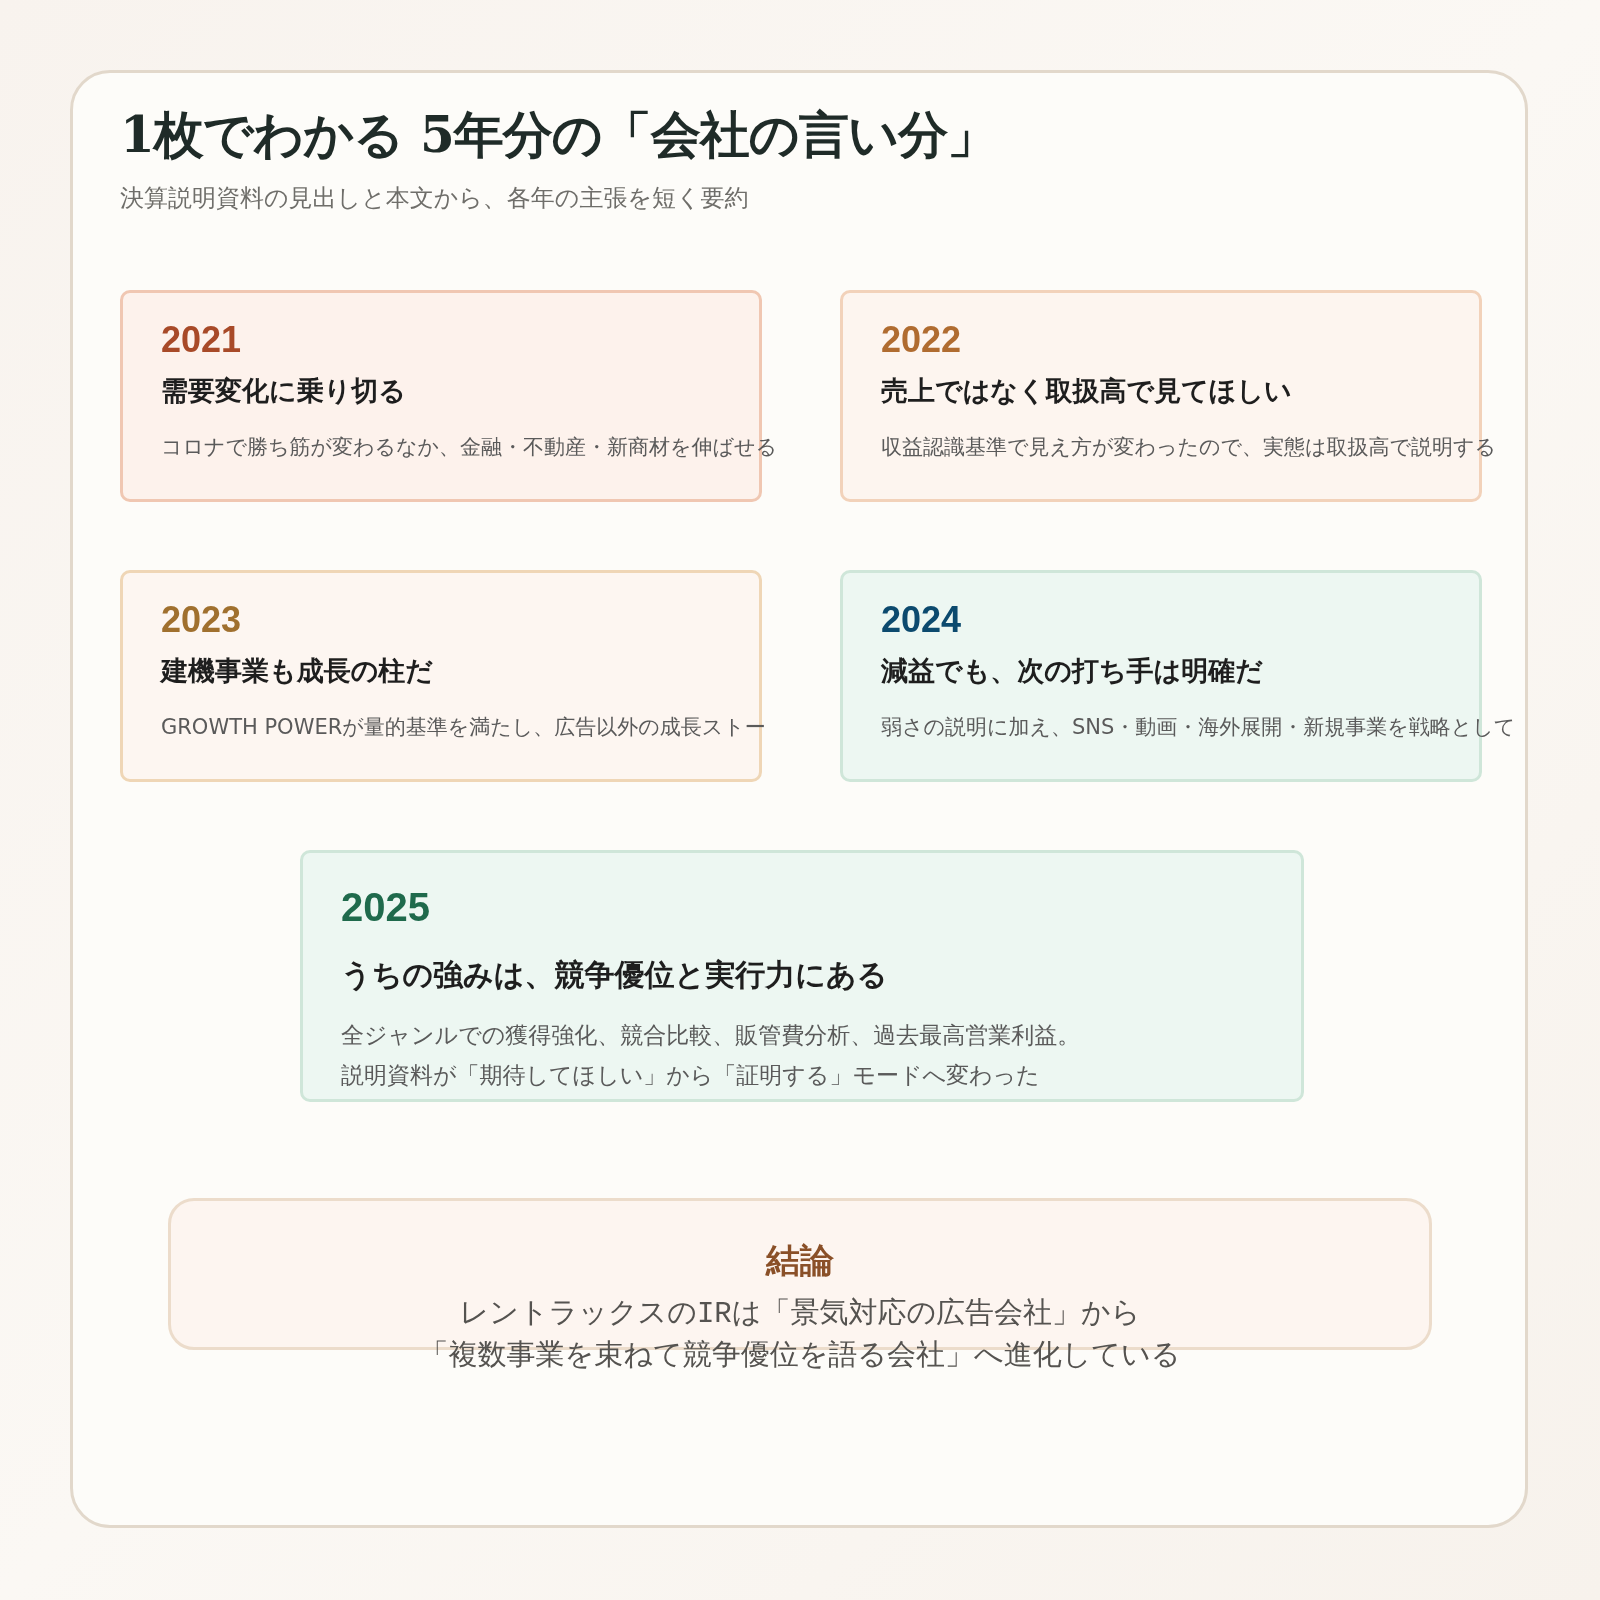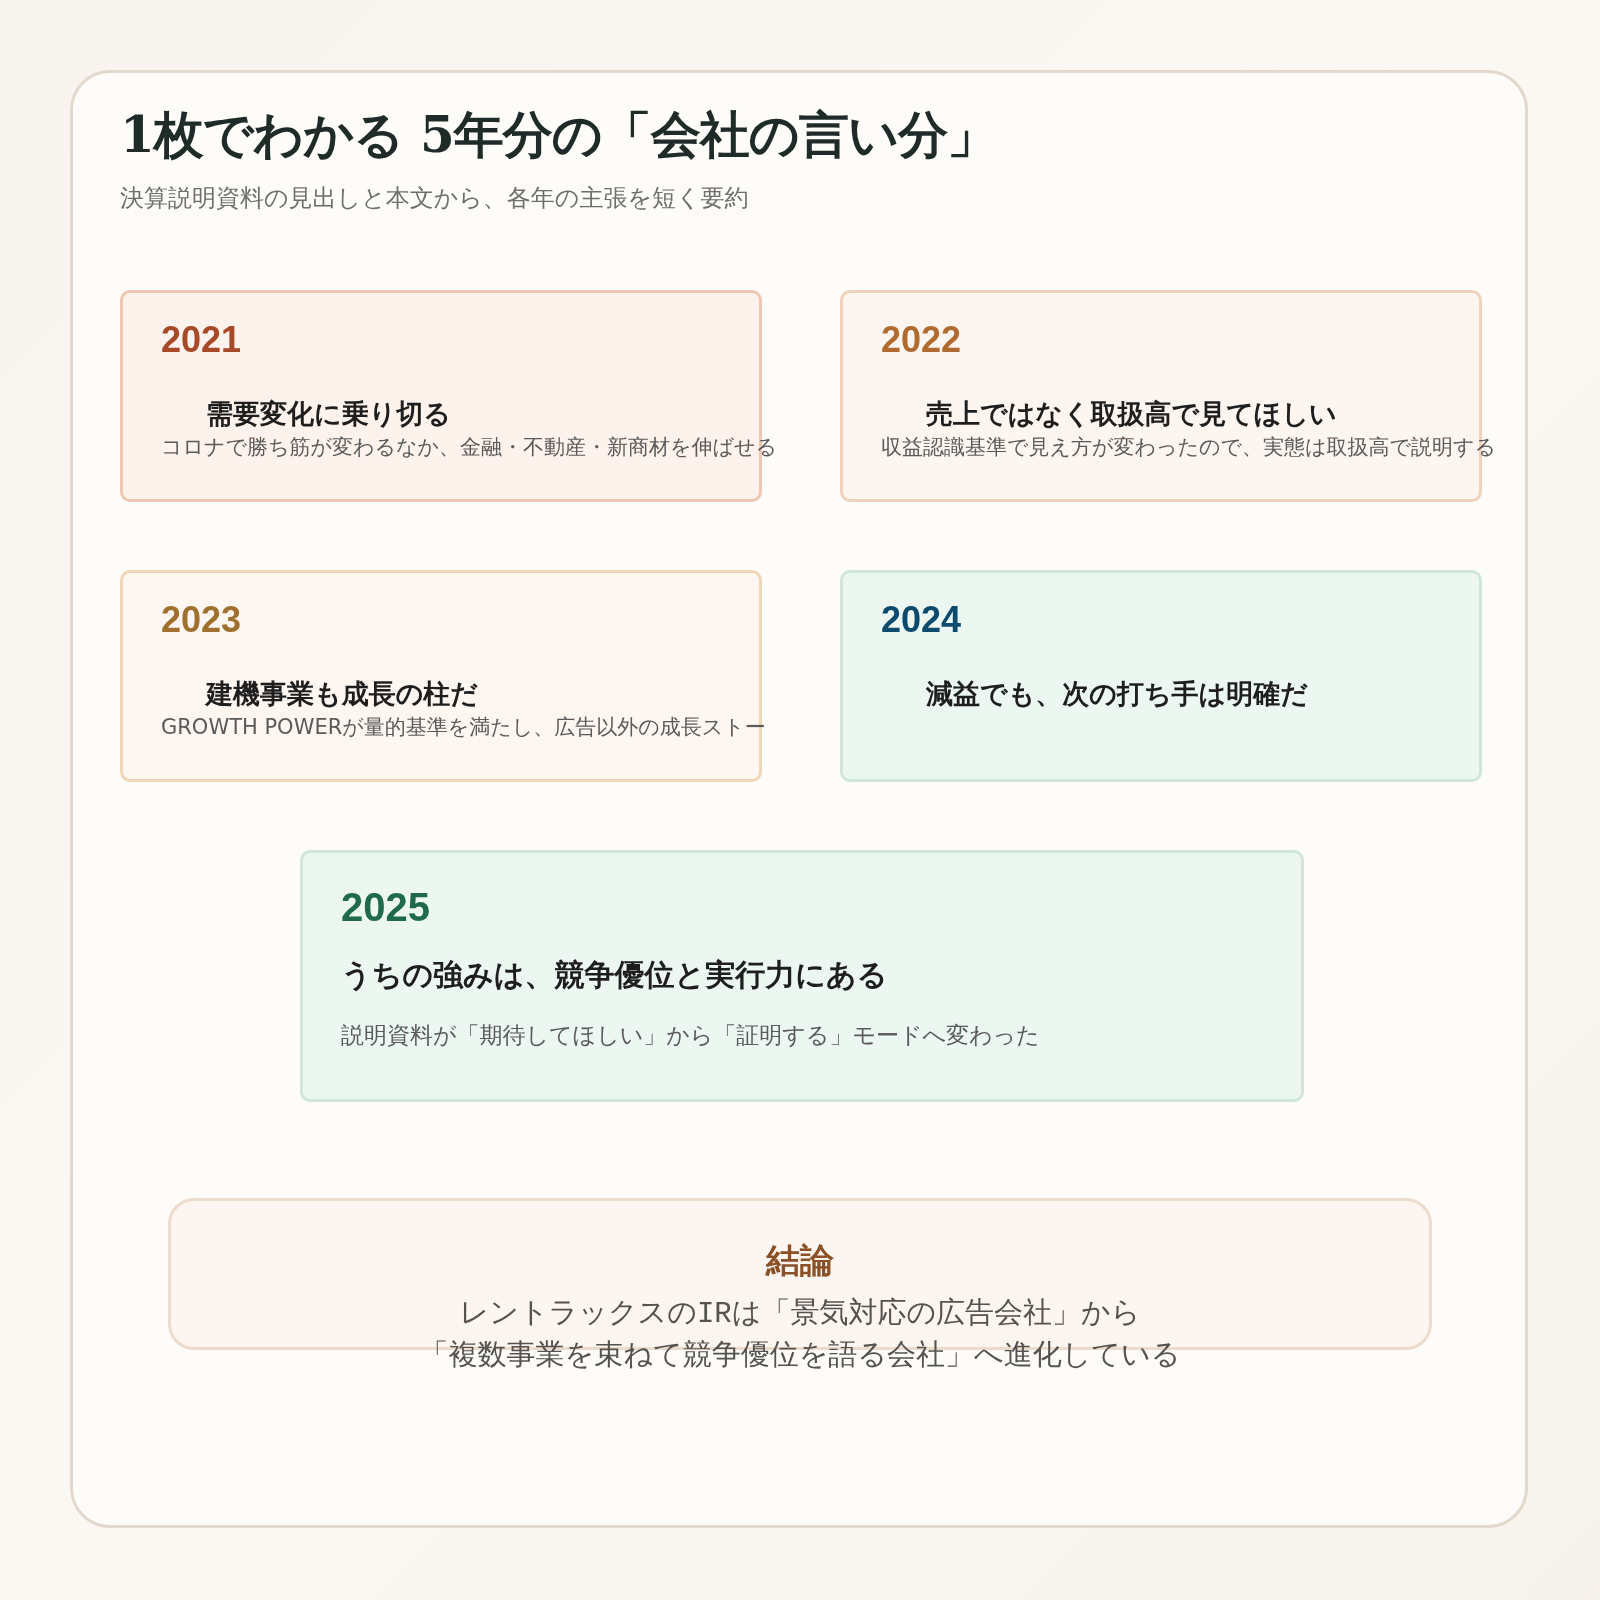--- a/index.html
+++ b/index.html
@@ -62,21 +62,21 @@
     color: #5a5a5a;
     white-space: nowrap;
   }
   .c-warm1 { background: #fdf2ec; border-color: #f0c7b2; }
   .c-warm2 { background: #fdf5ef; border-color: #f2d2ba; }
   .c-warm3 { background: #fdf6f1; border-color: #efd6b6; }
   .c-green { background: #edf7f2; border-color: #cfe6d9; }
 
   .card.small { width: 642px; height: 212px; }
   .card.small .year { left: 38px; top: 26px; }
-  .card.small .head { left: 38px; top: 103px; margin-left: 45px; }
+  .card.small .head { left: 38px; top: 80px; }
   .card.small .body { left: 38px; top: 140px; }
 
   .card.big { width: 1004px; height: 252px; }
   .card.big .year { left: 38px; top: 32px; font-size: 40px; }
   .card.big .head { left: 38px; top: 102px; font-size: 30px; }
   .card.big .body { left: 38px; top: 162px; font-size: 23px; line-height: 40px; }
 
   .conclusion {
     position: absolute; left: 168px; top: 1198px;
     width: 1264px; height: 152px;
@@ -125,26 +125,28 @@
 
 <div class="card small c-warm3" style="left:120px; top:570px;">
   <div class="year" style="color:#a0702e;">2023</div>
   <div class="head">建機事業も成長の柱だ</div>
   <div class="body">GROWTH POWERが量的基準を満たし、広告以外の成長ストー</div>
 </div>
 
 <div class="card small c-green" style="left:840px; top:570px;">
   <div class="year" style="color:#0c4a6e;">2024</div>
   <div class="head">減益でも、次の打ち手は明確だ</div>
+  <div class="body">弱さの説明に加え、SNS・動画・海外展開・新規事業を戦略として</div>
 </div>
 
 <div class="card big c-green" style="left:300px; top:850px;">
   <div class="year" style="color:#1f6a4c;">2025</div>
   <div class="head">うちの強みは、競争優位と実行力にある</div>
   <div class="body">
+    <div>全ジャンルでの獲得強化、競合比較、販管費分析、過去最高営業利益。</div>
     <div>説明資料が「期待してほしい」から「証明する」モードへ変わった</div>
   </div>
 </div>
 
 <div class="conclusion"></div>
 <div class="conclusion-title">結論</div>
 <div class="conclusion-text">
   <span>レントラックスのIRは「景気対応の広告会社」から</span>
   <span>「複数事業を束ねて競争優位を語る会社」へ進化している</span>
 </div>

